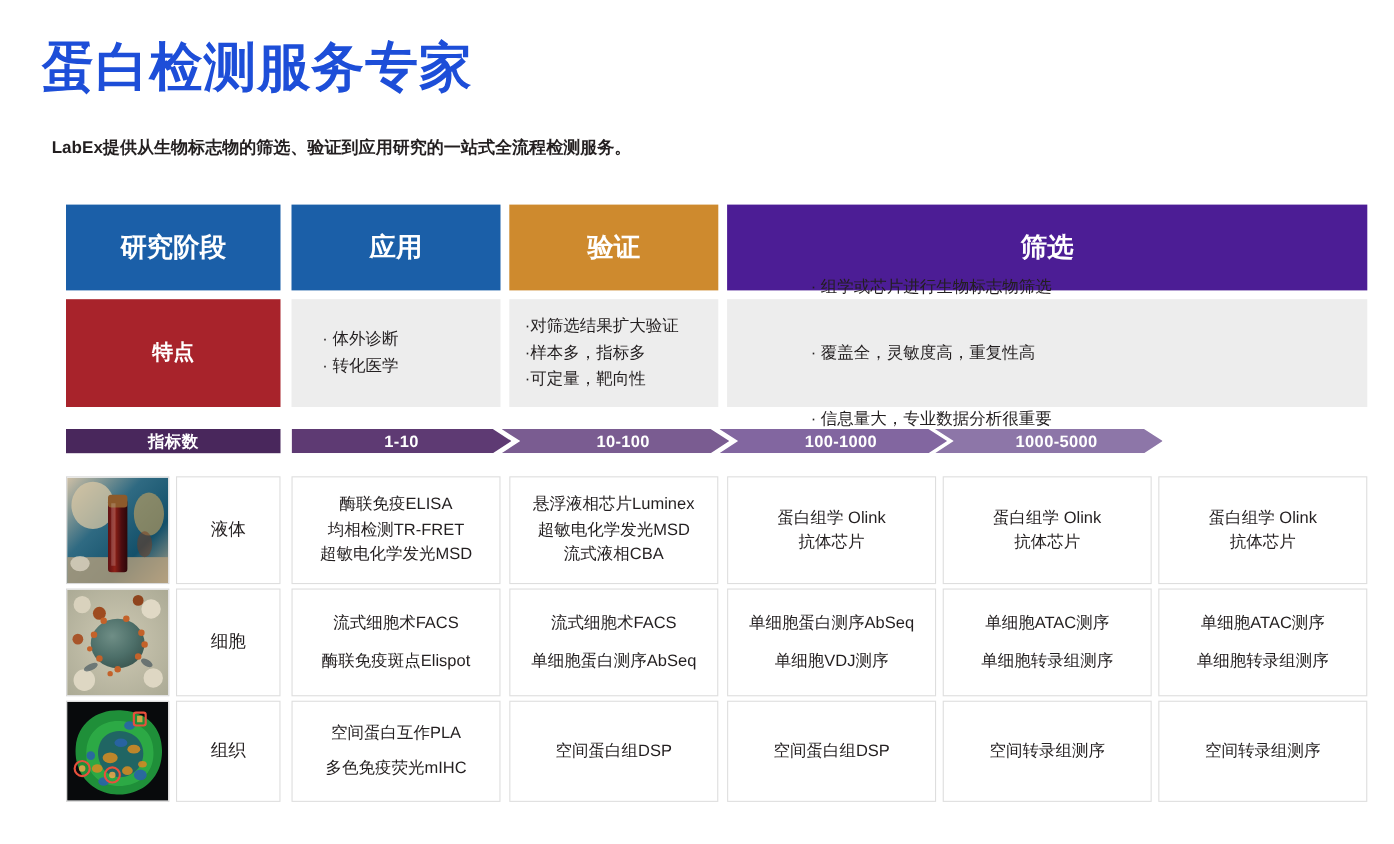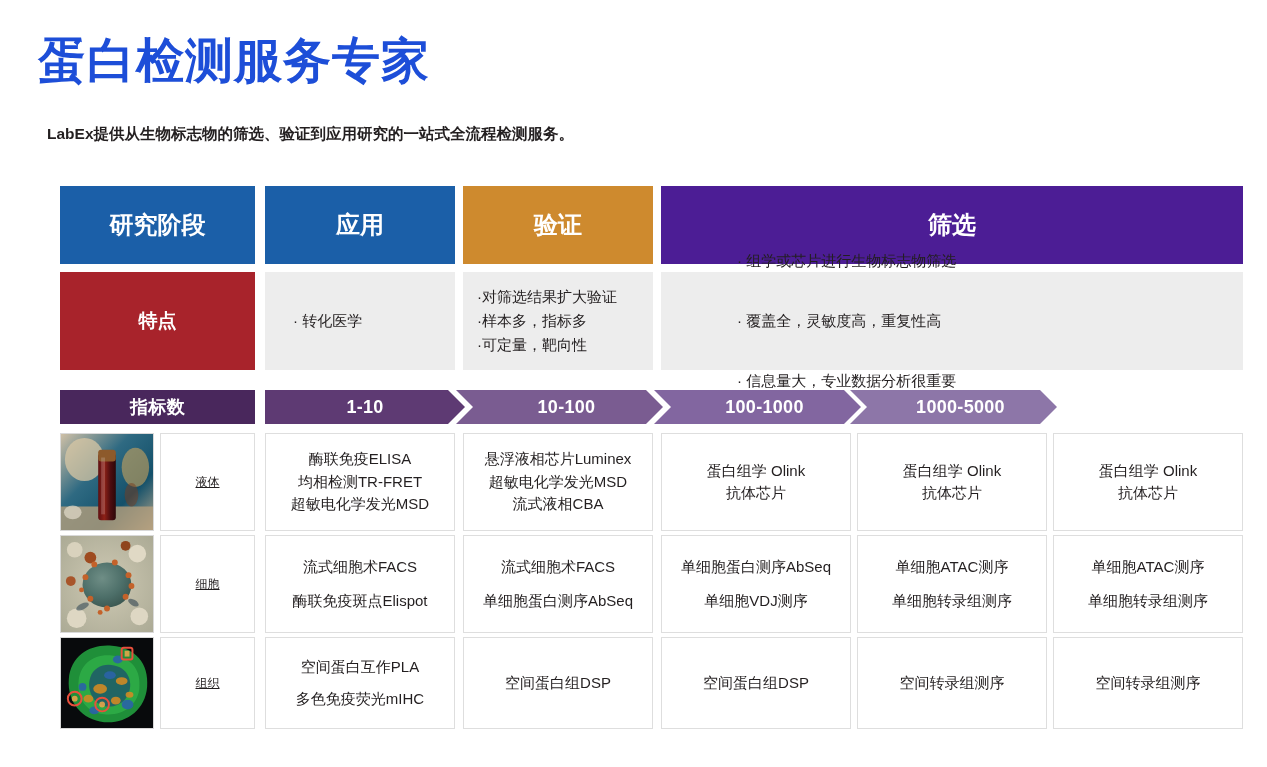--- a/index.html
+++ b/index.html
@@ -50,23 +50,23 @@
     align-items: center; justify-content: center; font-size: 19px;
   }
   .feat-gray { background: #EDEDED; padding-left: 28px; }
   .feat-gray.wide { padding-left: 0; align-items: center; }
   .feat-gray.wide .fline { width: 430px; }
   .fline { white-space: nowrap; }
 
   
   .chev-row { top: 390px; height: 34px; }
   .chev {
-    height: 34px;
+    height: 22px;
     display: flex; align-items: center; justify-content: center;
-    color: #ffffff; font-size: 18px; font-weight: bold;
+    color: #ffffff; font-size: 15px; font-weight: bold;
     letter-spacing: .3px;
   }
   .chev-flat { background: #49275C; }
   .chev-arrow {
     clip-path: polygon(0 0, calc(100% - 17px) 0, 100% 50%, calc(100% - 17px) 100%, 0 100%, 17px 50%);
     padding-left: 14px;
   }
   .chev-first {
     clip-path: polygon(0 0, calc(100% - 17px) 0, 100% 50%, calc(100% - 17px) 100%, 0 100%);
     padding-left: 0;
@@ -82,38 +82,39 @@
 
   .cell {
     border: 1px solid #DEDEDE;
     background: #ffffff;
     display: flex; flex-direction: column;
     align-items: center; justify-content: center;
     font-size: 15px; color: #231F20; line-height: 1.5;
     text-align: center;
   }
   .cell .ln { white-space: nowrap; }
-  .rowlabel { font-size: 12px; text-decoration: underline; }
+  .rowlabel { font-size: 16px; }
 </style>
 </head>
 <body>
 
 <div class="page">
 
   <div class="title">蛋白检测服务专家</div>
   <div class="subtitle">LabEx提供从生物标志物的筛选、验证到应用研究的一站式全流程检测服务。</div>
 
   <div class="blk hdr hdr-blue" style="left:60px;width:195px;">研究阶段</div>
   <div class="blk hdr hdr-blue" style="left:265px;width:190px;">应用</div>
   <div class="blk hdr hdr-orange" style="left:463px;width:190px;">验证</div>
   <div class="blk hdr hdr-teal" style="left:661px;width:582px;">筛选</div>
 
   <div class="blk feat feat-red" style="left:60px;width:195px;">特点</div>
 
   <div class="blk feat feat-gray" style="left:265px;width:190px;">
+    <div class="fline">· 体外诊断</div>
     <div class="fline">· 转化医学</div>
   </div>
 
   <div class="blk feat feat-gray" style="left:463px;width:190px;padding-left:14px;">
     <div class="fline">·对筛选结果扩大验证</div>
     <div class="fline">·样本多，指标多</div>
     <div class="fline">·可定量，靶向性</div>
   </div>
 
   <div class="blk feat feat-gray wide" style="left:661px;width:582px;gap:36px;">

